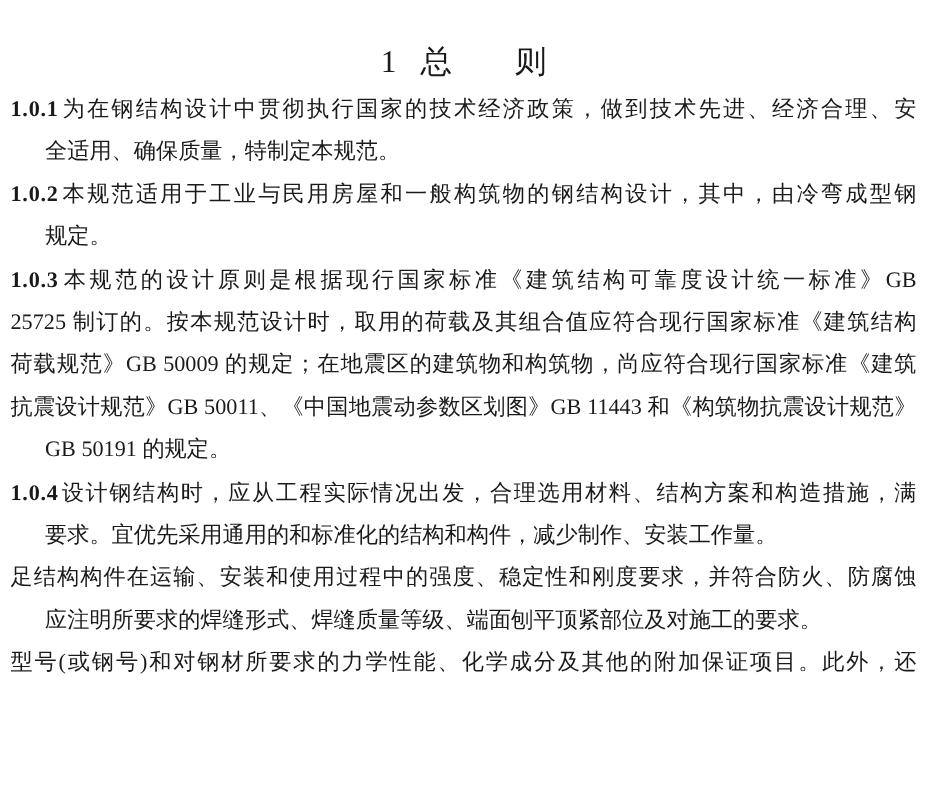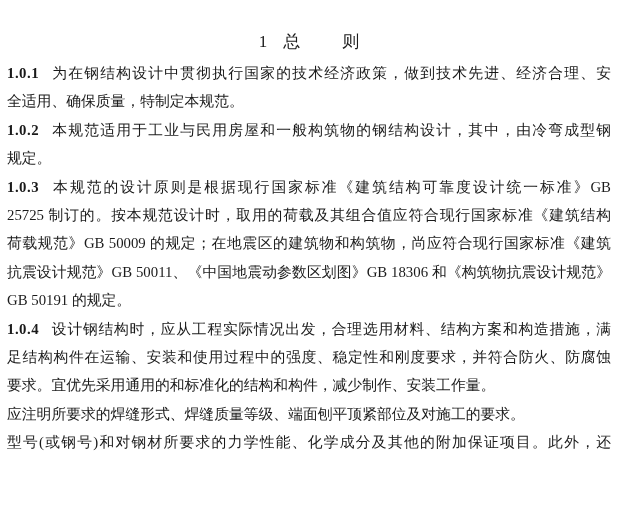--- a/index.html
+++ b/index.html
@@ -13,43 +13,44 @@
     color:var(--ink);
     font-family:"Liberation Serif","DejaVu Serif",serif;
     overflow:hidden;
   }
   .page{
     width:604px;
     padding:0 7px;
   }
   .chapter-title{
     margin:29px 0 5px 0;
-    font-size:17px;
+    font-size:21px;
     line-height:25px;
     font-weight:normal;
     text-align:center;
     letter-spacing:0;
   }
   .chapter-title .t-num{margin-right:16px;}
   .chapter-title .t-gap{margin-right:42px;}
   .clause{margin:0;}
   .line{
     font-size:14.8px;
     line-height:28.4px;
     text-align:justify;
     text-align-last:justify;
     overflow:hidden;
     white-space:normal;
   }
   .line.last{
     text-align-last:left;
+    margin-left:23px;
   }
   .cnum{
     font-weight:bold;
-    margin-right:12px;
+    margin-right:1px;
     letter-spacing:0.5px;
   }
 </style>
 </head>
 <body>
 
 <div class="page">
 
   <h1 class="chapter-title"><span class="t-num">1</span><span class="t-gap">总</span><span>则</span></h1>
 
@@ -60,28 +61,28 @@
 
   <section class="clause">
     <div class="line"><b class="cnum">1.0.2</b><span>本规范适用于工业与民用房屋和一般构筑物的钢结构设计，其中，由冷弯成型钢</span></div>
     <div class="line last">规定。</div>
   </section>
 
   <section class="clause">
     <div class="line"><b class="cnum">1.0.3</b><span>本规范的设计原则是根据现行国家标准《建筑结构可靠度设计统一标准》GB</span></div>
     <div class="line">25725 制订的。按本规范设计时，取用的荷载及其组合值应符合现行国家标准《建筑结构</div>
     <div class="line">荷载规范》GB 50009 的规定；在地震区的建筑物和构筑物，尚应符合现行国家标准《建筑</div>
-    <div class="line">抗震设计规范》GB 50011、《中国地震动参数区划图》GB 18306 和《构筑物抗震设计规范》</div>
+    <div class="line">抗震设计规范》GB 50011、《中国地震动参数区划图》GB 11443 和《构筑物抗震设计规范》</div>
     <div class="line last">GB 50191 的规定。</div>
   </section>
 
   <section class="clause">
     <div class="line"><b class="cnum">1.0.4</b><span>设计钢结构时，应从工程实际情况出发，合理选用材料、结构方案和构造措施，满</span></div>
+    <div class="line last">要求。宜优先采用通用的和标准化的结构和构件，减少制作、安装工作量。</div>
     <div class="line">足结构构件在运输、安装和使用过程中的强度、稳定性和刚度要求，并符合防火、防腐蚀</div>
-    <div class="line last">要求。宜优先采用通用的和标准化的结构和构件，减少制作、安装工作量。</div>
   </section>
 
   <section class="clause">
     <div class="line last">应注明所要求的焊缝形式、焊缝质量等级、端面刨平顶紧部位及对施工的要求。</div>
     <div class="line">型号(或钢号)和对钢材所要求的力学性能、化学成分及其他的附加保证项目。此外，还</div>
   </section>
 
 </div>
 
 </body></html>

